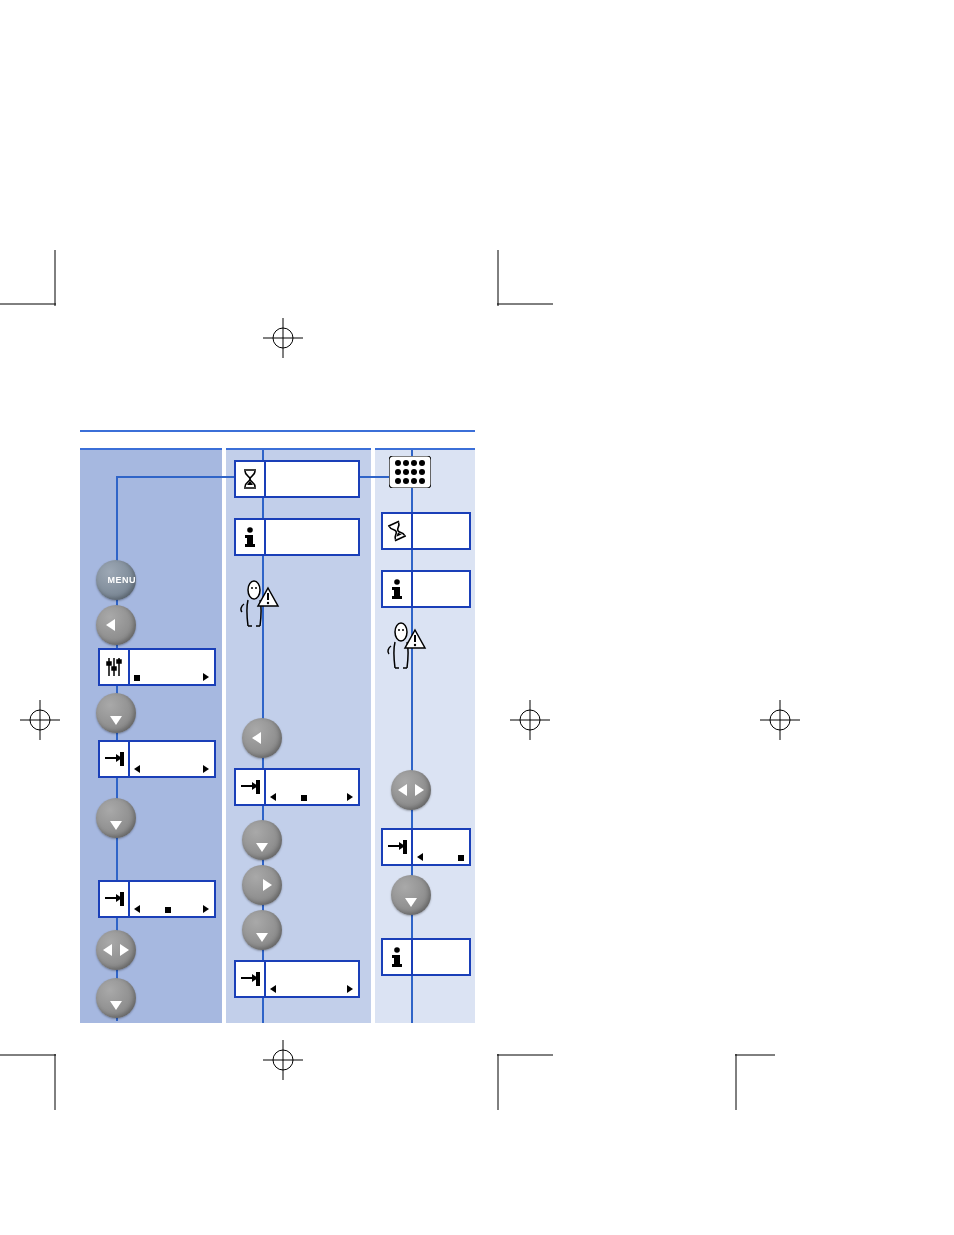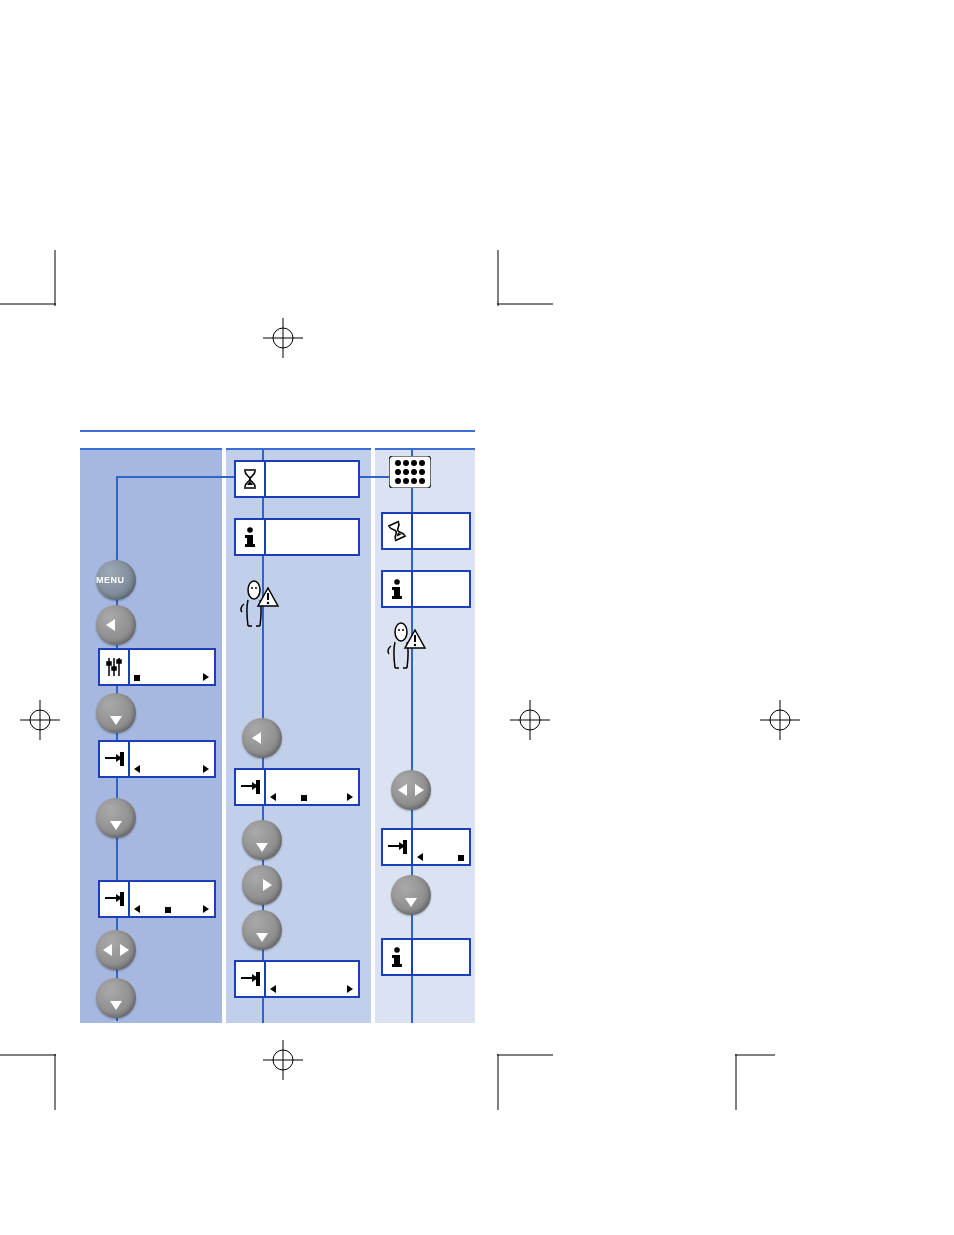--- a/index.html
+++ b/index.html
@@ -59,21 +59,21 @@
   }
   .circle-btn {
     position: absolute;
     width: 40px;
     height: 40px;
     border-radius: 50%;
     background: radial-gradient(circle at 35% 30%, #a9a9a9, #7d7d7d);
     box-shadow: inset -2px -2px 4px rgba(0,0,0,0.25), 0 1px 2px rgba(0,0,0,0.3);
     display: flex;
     align-items: center;
-    justify-content: flex-start;
+    justify-content: flex-end;
   }
   .menu-btn {
     background: radial-gradient(circle at 35% 30%, #9da8b5, #6a7886);
     font-size: 9px;
     color: #fff;
     font-weight: bold;
     letter-spacing: 0.5px;
   }
   .arrow-left, .arrow-right, .arrow-down, .arrow-up {
     width: 0; height: 0; position: absolute;

